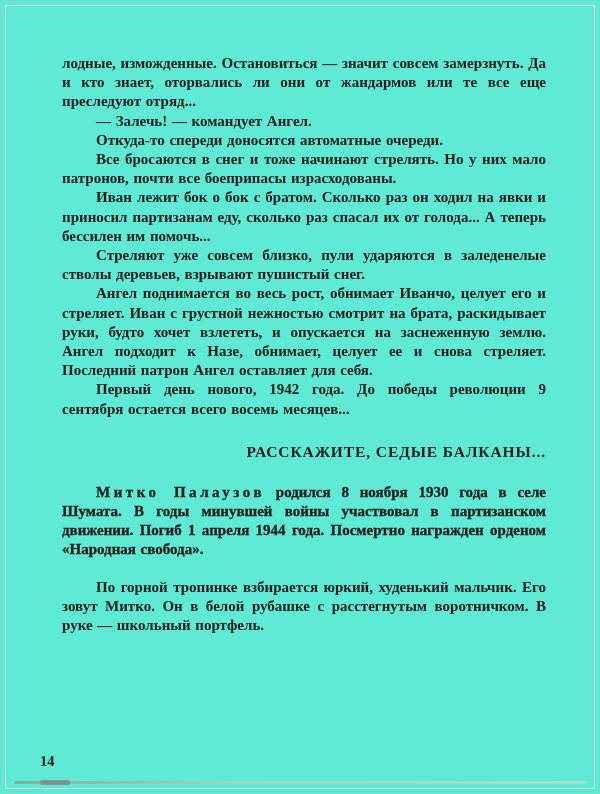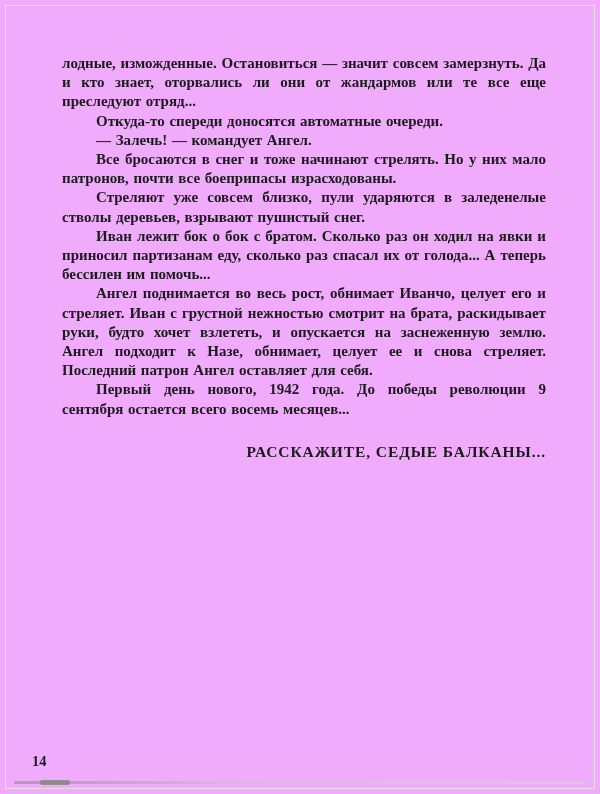--- a/index.html
+++ b/index.html
@@ -4,21 +4,21 @@
 <style>
   html, body {
     margin: 0;
     padding: 0;
     background: #e9e8e4;
   }
   .scan {
     position: relative;
     width: 600px;
     height: 794px;
-    background: #f0abfc;
+    background: #5eead4;
     overflow: hidden;
     font-family: "Liberation Serif", serif;
     color: #1b1b1b;
   }
   .frame {
     position: absolute;
     inset: 5px;
     border: 1px solid #e3e2dc;
     pointer-events: none;
   }
@@ -74,46 +74,48 @@
     -webkit-text-stroke: 0.3px;
   }
   .bio .name {
     letter-spacing: 3.5px;
   }
   .closing {
     margin-top: 18px !important;
   }
   .page-number {
     position: absolute;
-    left: 32px;
+    left: 40px;
     bottom: 24px;
     font-weight: 700;
     font-size: 14.5px;
     font-family: "Liberation Serif", serif;
     color: #1b1b1b;
   }
 </style>
 </head>
 <body>
 
 <div class="scan">
   <div class="frame"></div>
 
   <div class="text-block">
     <p class="cont">лодные, изможденные. Остановиться — значит совсем замерзнуть. Да и кто знает, оторвались ли они от жандармов или те все еще преследуют отряд...</p>
+    <p>— Залечь! — командует Ангел.</p>
     <p>Откуда-то спереди доносятся автоматные очереди.</p>
-    <p>— Залечь! — командует Ангел.</p>
     <p>Все бросаются в снег и тоже начинают стрелять. Но у них мало патронов, почти все боеприпасы израсходованы.</p>
+    <p>Иван лежит бок о бок с братом. Сколько раз он ходил на явки и приносил партизанам еду, сколько раз спасал их от голода... А теперь бессилен им помочь...</p>
     <p>Стреляют уже совсем близко, пули ударяются в заледенелые стволы деревьев, взрывают пушистый снег.</p>
-    <p>Иван лежит бок о бок с братом. Сколько раз он ходил на явки и приносил партизанам еду, сколько раз спасал их от голода... А теперь бессилен им помочь...</p>
     <p>Ангел поднимается во весь рост, обнимает Иванчо, целует его и стреляет. Иван с грустной нежностью смотрит на брата, раскидывает руки, будто хочет взлететь, и опускается на заснеженную землю. Ангел подходит к Назе, обнимает, целует ее и снова стреляет. Последний патрон Ангел оставляет для себя.</p>
     <p>Первый день нового, 1942 года. До победы революции 9 сентября остается всего восемь месяцев...</p>
 
     <h2 class="heading">РАССКАЖИТЕ, СЕДЫЕ БАЛКАНЫ...</h2>
 
+    <p class="bio"><span class="name">Митко Палаузов</span> <span>родился 8 ноября 1930 года в селе Шумата. В годы минувшей войны участвовал в партизанском движении. Погиб 1 апреля 1944 года. Посмертно награжден орденом «Народная свобода».</span></p>
 
+    <p class="closing">По горной тропинке взбирается юркий, худенький мальчик. Его зовут Митко. Он в белой рубашке с расстегнутым воротничком. В руке — школьный портфель.</p>
   </div>
 
   <div class="page-number">14</div>
 
   <div class="edge-bottom"></div>
   <div class="smudge"></div>
 </div>
 
 </body></html>

